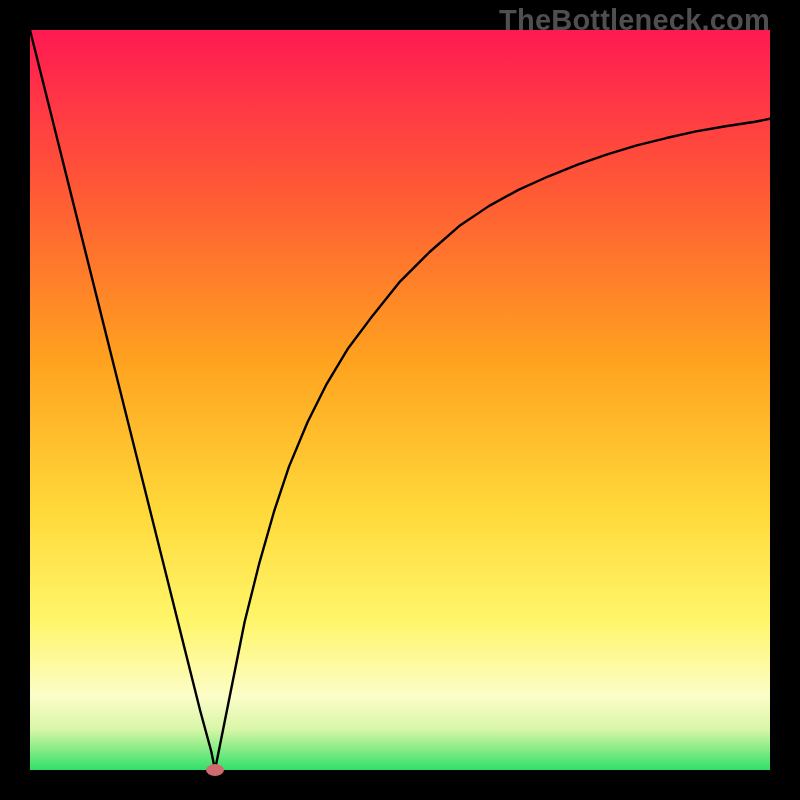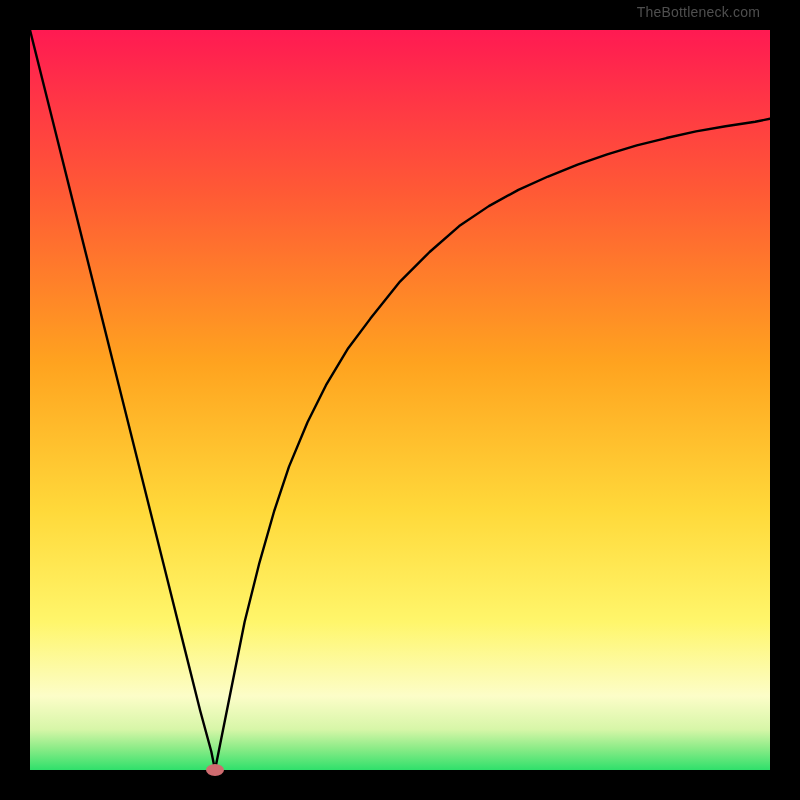--- a/index.html
+++ b/index.html
@@ -22,24 +22,24 @@
   .plot {
     position: absolute;
     left: 0;
     top: 0;
     width: 740px;
     height: 740px;
   }
   .watermark {
     position: absolute;
     top: 4px;
-    right: 40px;
+    right: 30px;
     color: #4f4f4f;
-    font-size: 14px;
-    font-weight: 400;
+    font-size: 29px;
+    font-weight: 700;
     letter-spacing: 0.2px;
   }
   .marker {
     position: absolute;
     width: 18px;
     height: 12px;
     border-radius: 50%;
     background: #cf6b6f;
   }
 </style>

